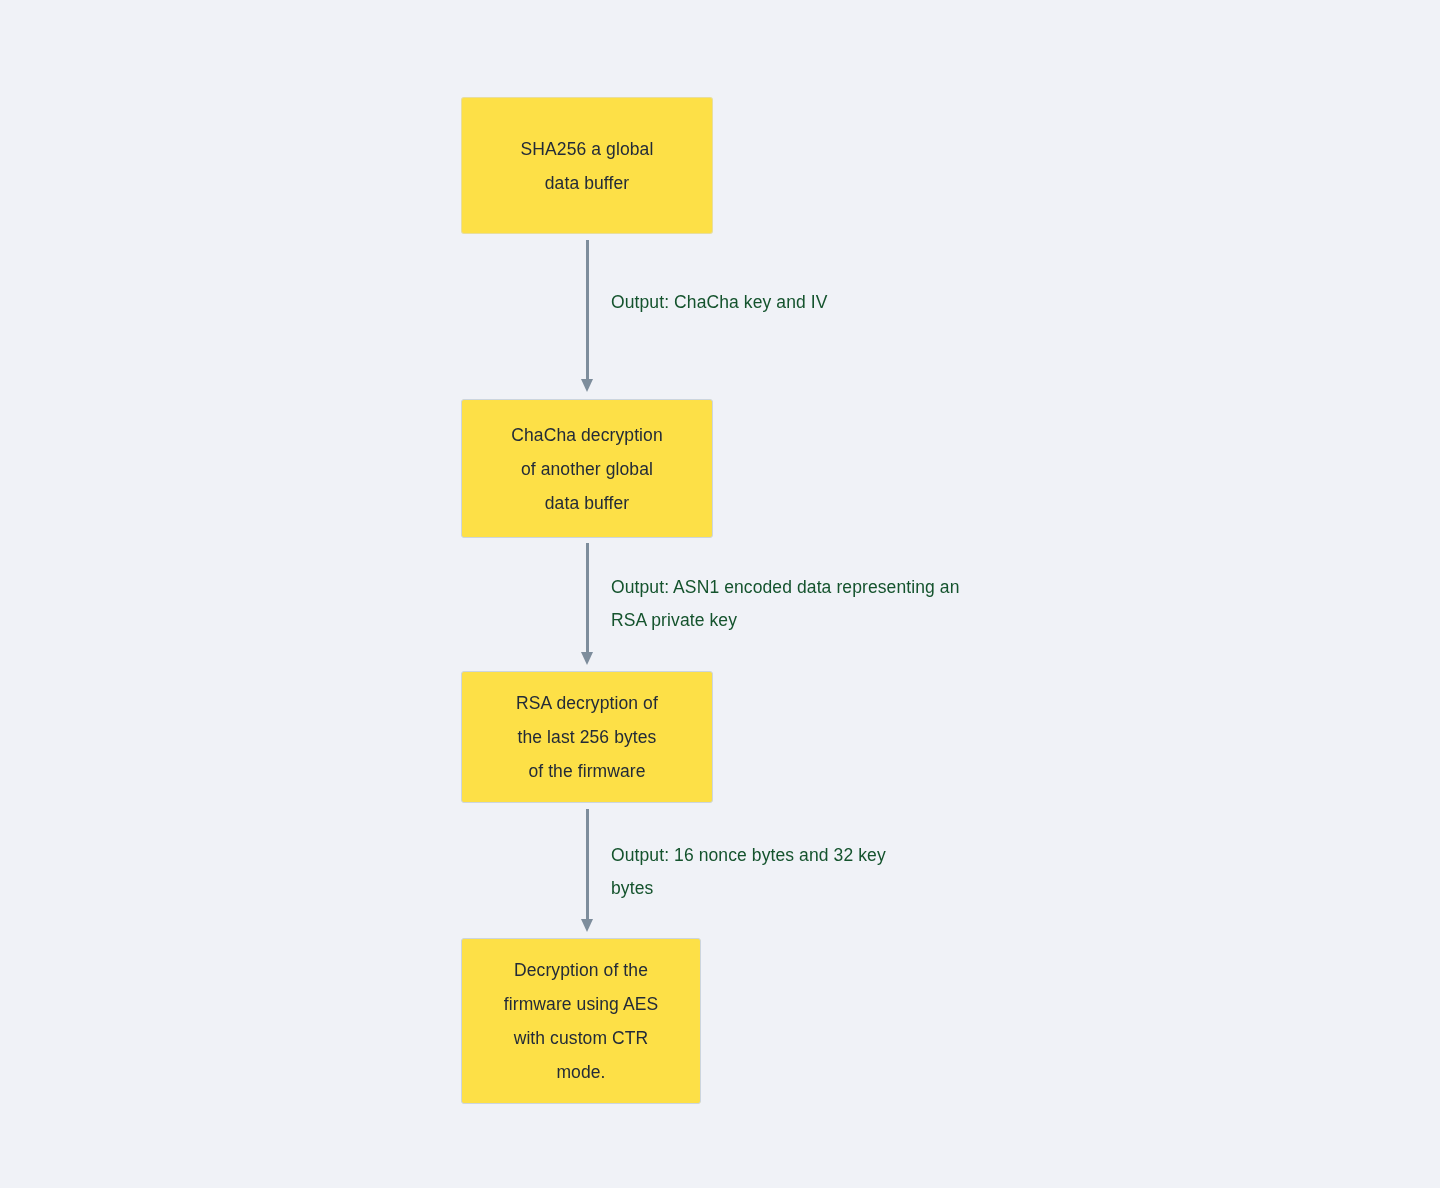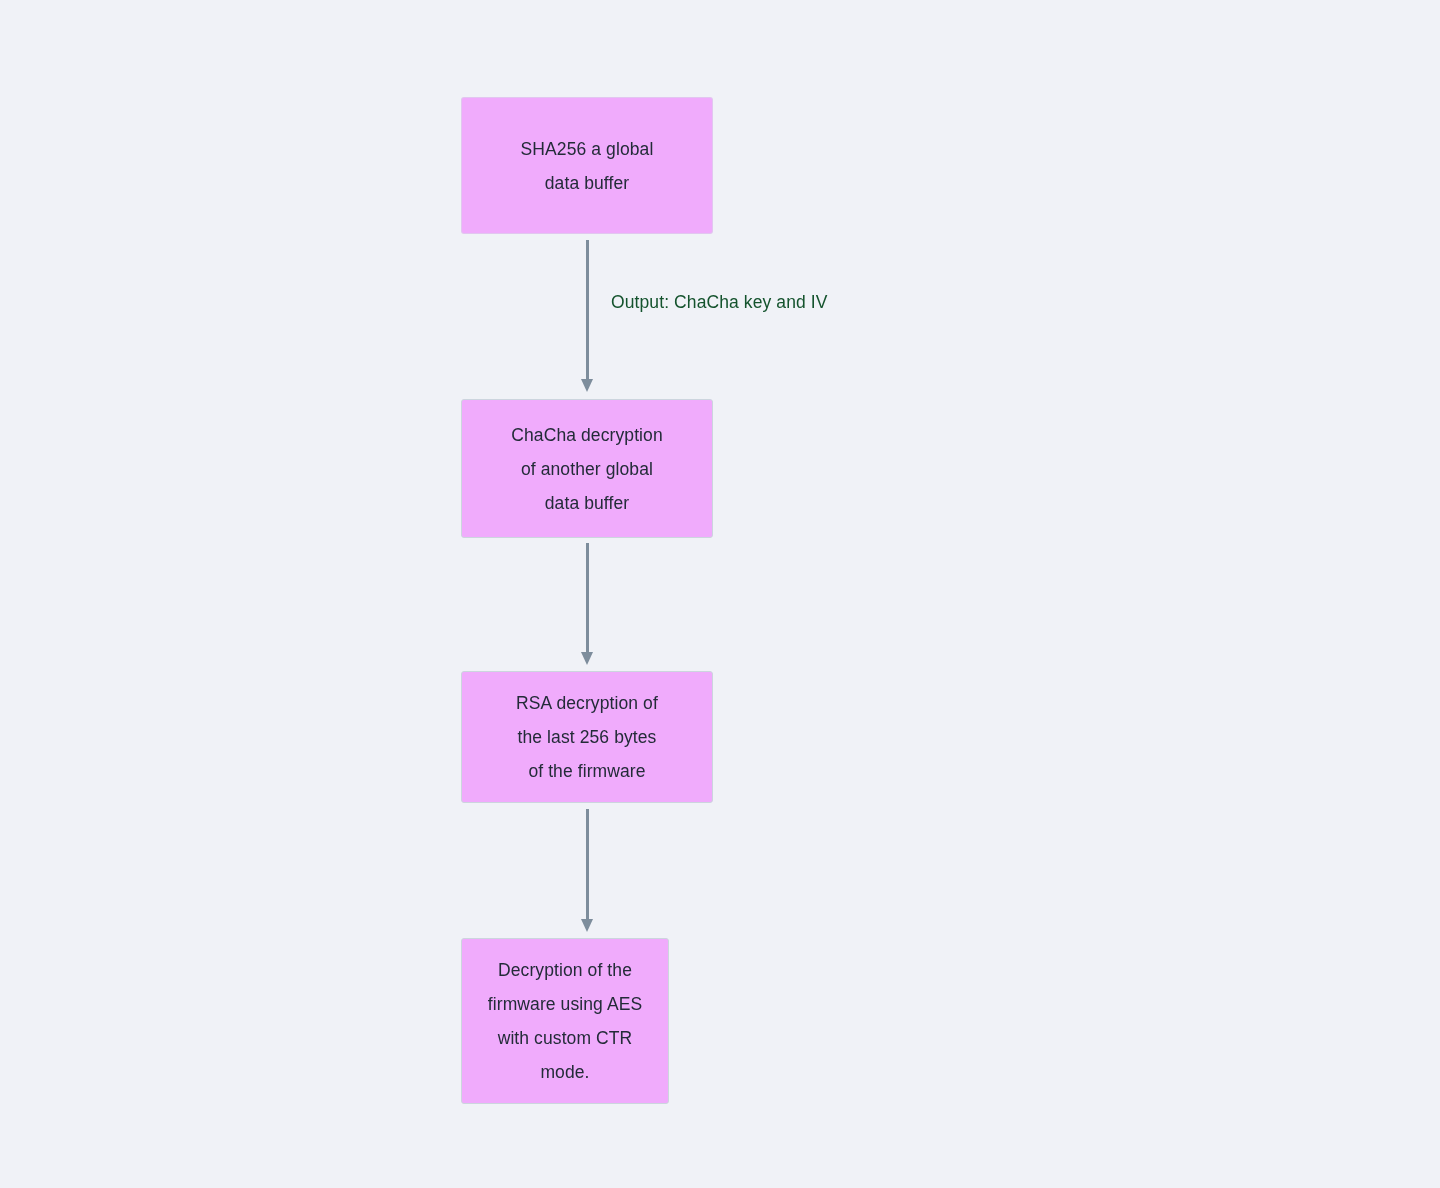--- a/index.html
+++ b/index.html
@@ -17,42 +17,42 @@
   #canvas {
     position: relative;
     width: 1440px;
     height: 1188px;
   }
 
   
   .node {
     position: absolute;
     box-sizing: border-box;
-    background: #f0abfc;
+    background: #fde047;
     border: 1px solid #ccd5de;
     border-radius: 3px;
     display: flex;
     align-items: center;
     justify-content: center;
     text-align: center;
     color: #232b38;
     font-size: 17.5px;
     line-height: 34px;
     letter-spacing: 0.1px;
     padding: 0 12px;
     white-space: pre-line;
   }
   .node.no-border {
     border-color: rgba(215, 221, 229, 0.55);
   }
 
   #node-sha256      { left: 461px; top: 97px;  width: 252px; height: 137px; }
   #node-chacha      { left: 461px; top: 399px; width: 252px; height: 139px; align-items: center; }
   #node-rsa         { left: 461px; top: 671px; width: 252px; height: 132px; }
-  #node-aes         { left: 461px; top: 938px; width: 208px; height: 166px; }
+  #node-aes         { left: 461px; top: 938px; width: 240px; height: 166px; }
 
   
   .connector {
     position: absolute;
     left: 585px;
     width: 5px;
   }
   .connector .shaft {
     position: absolute;
     left: 1px;
@@ -110,31 +110,35 @@
   <div class="node" id="node-chacha">
     <span>ChaCha decryption
 of another global
 data buffer</span>
   </div>
 
   <div class="connector" id="connector-2">
     <div class="shaft"></div>
     <div class="head"></div>
   </div>
+  <div class="edge-label" id="label-2">Output: ASN1 encoded data representing an
+RSA private key</div>
 
   <div class="node" id="node-rsa">
     <span>RSA decryption of
 the last 256 bytes
 of the firmware</span>
   </div>
 
   <div class="connector" id="connector-3">
     <div class="shaft"></div>
     <div class="head"></div>
   </div>
+  <div class="edge-label" id="label-3">Output: 16 nonce bytes and 32  key
+bytes</div>
 
   <div class="node" id="node-aes">
     <span>Decryption of the
 firmware using AES
 with custom CTR
 mode.</span>
   </div>
 
 </div>
 

